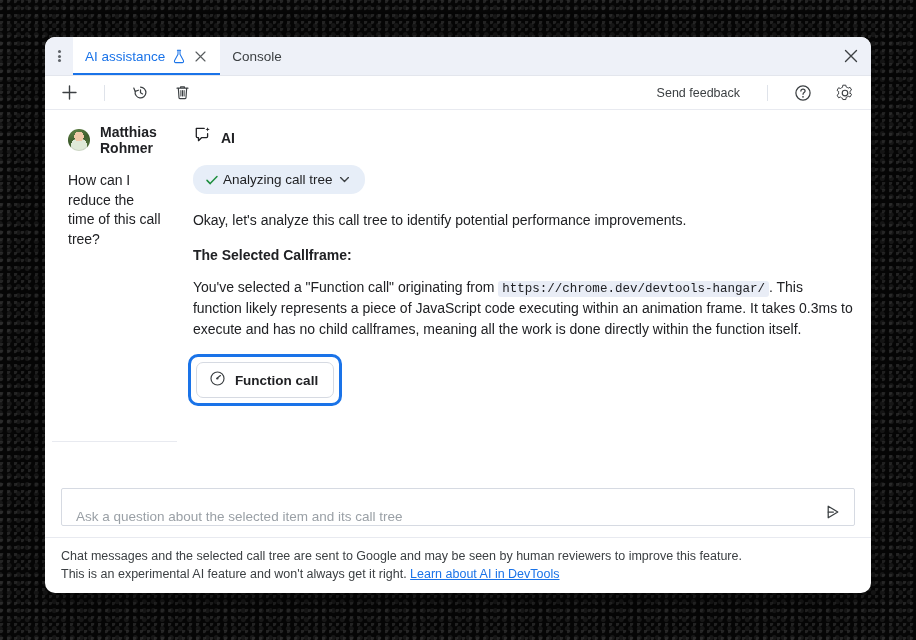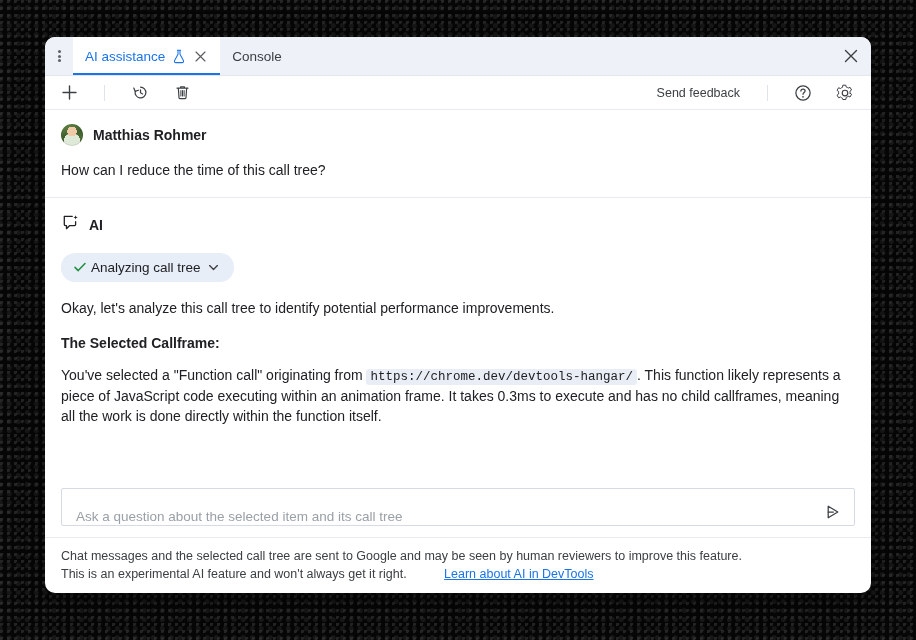--- a/index.html
+++ b/index.html
@@ -134,21 +134,22 @@
     color: #3c4043;
     cursor: pointer;
     padding: 0 6px;
   }
 
   
   .convo {
     flex: 1 1 auto;
     overflow: hidden;
     display: flex;
-    flex-direction: column;
+    flex-direction: row;
+    margin-left: 7px;
   }
   .user-block {
     padding: 14px 16px 16px 16px;
     border-bottom: 1px solid #e8eaf0;
   }
   .user-head {
     display: flex;
     align-items: center;
     gap: 10px;
   }
@@ -292,21 +293,20 @@
   }
   .footer p {
     margin: 0;
     font-size: 12.5px;
     color: #3c4043;
     line-height: 1.45;
   }
   .footer a {
     color: #1a73e8;
     text-decoration: underline;
-    margin-left: 34px;
   }
 </style>
 </head>
 <body>
 
 <div class="backdrop"></div>
 
 <div class="panel">
 
   <div class="tabstrip">

